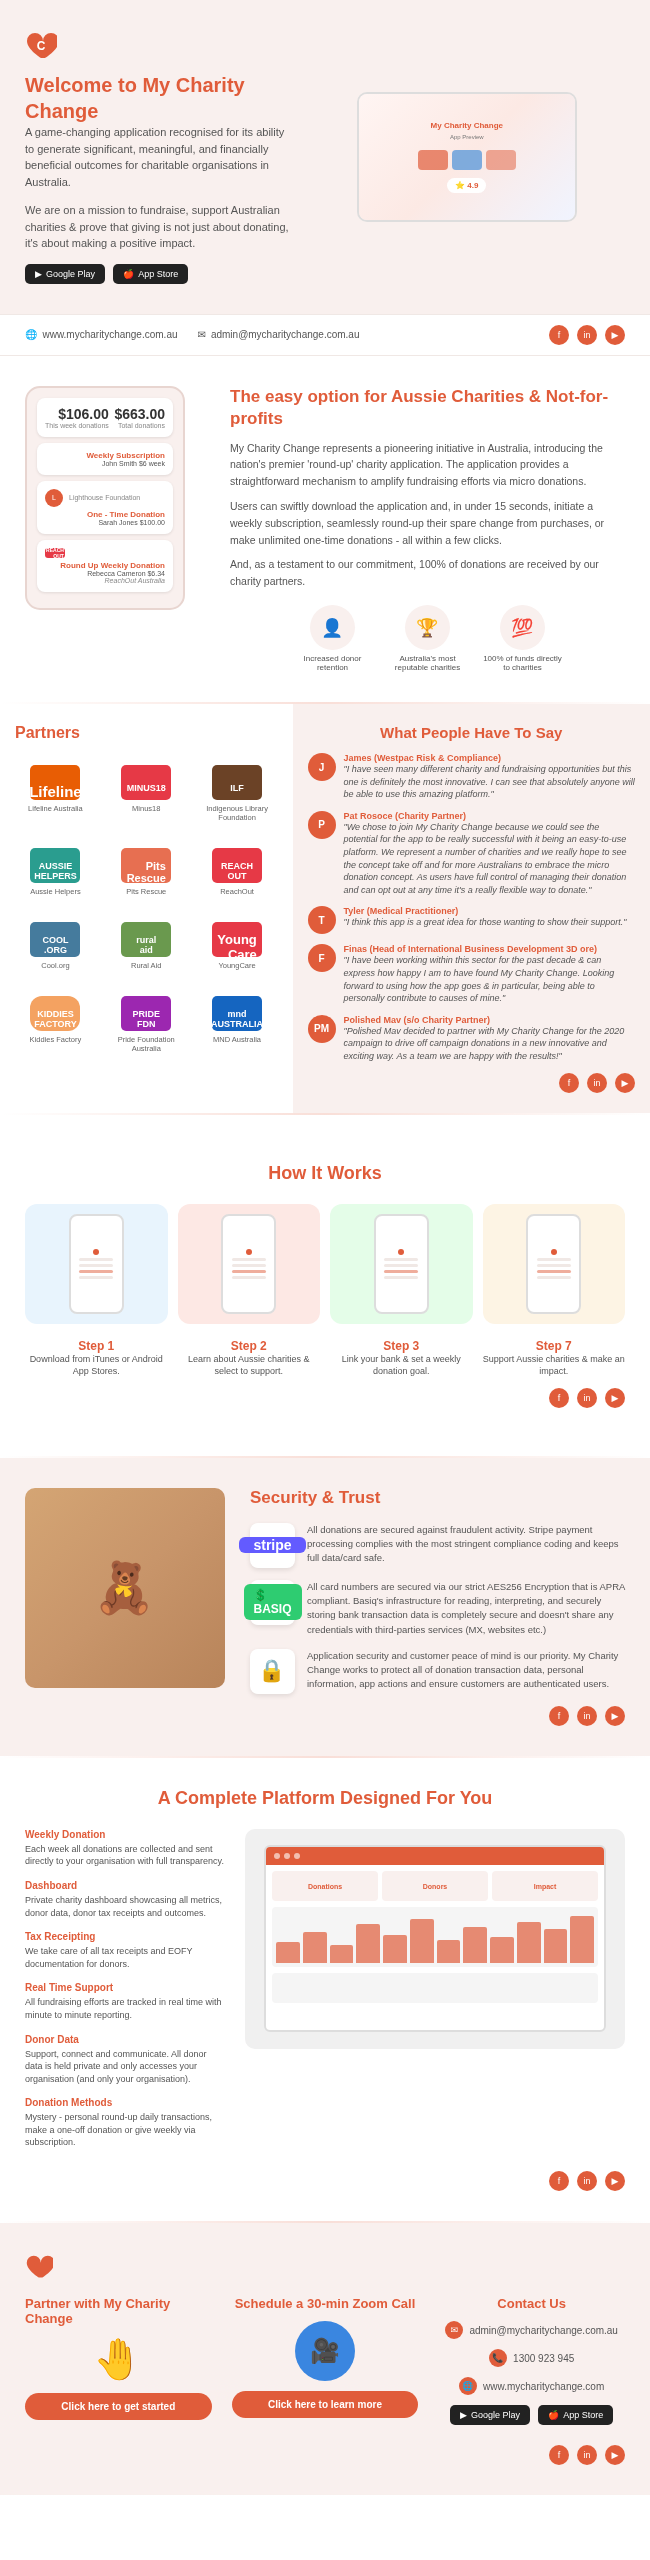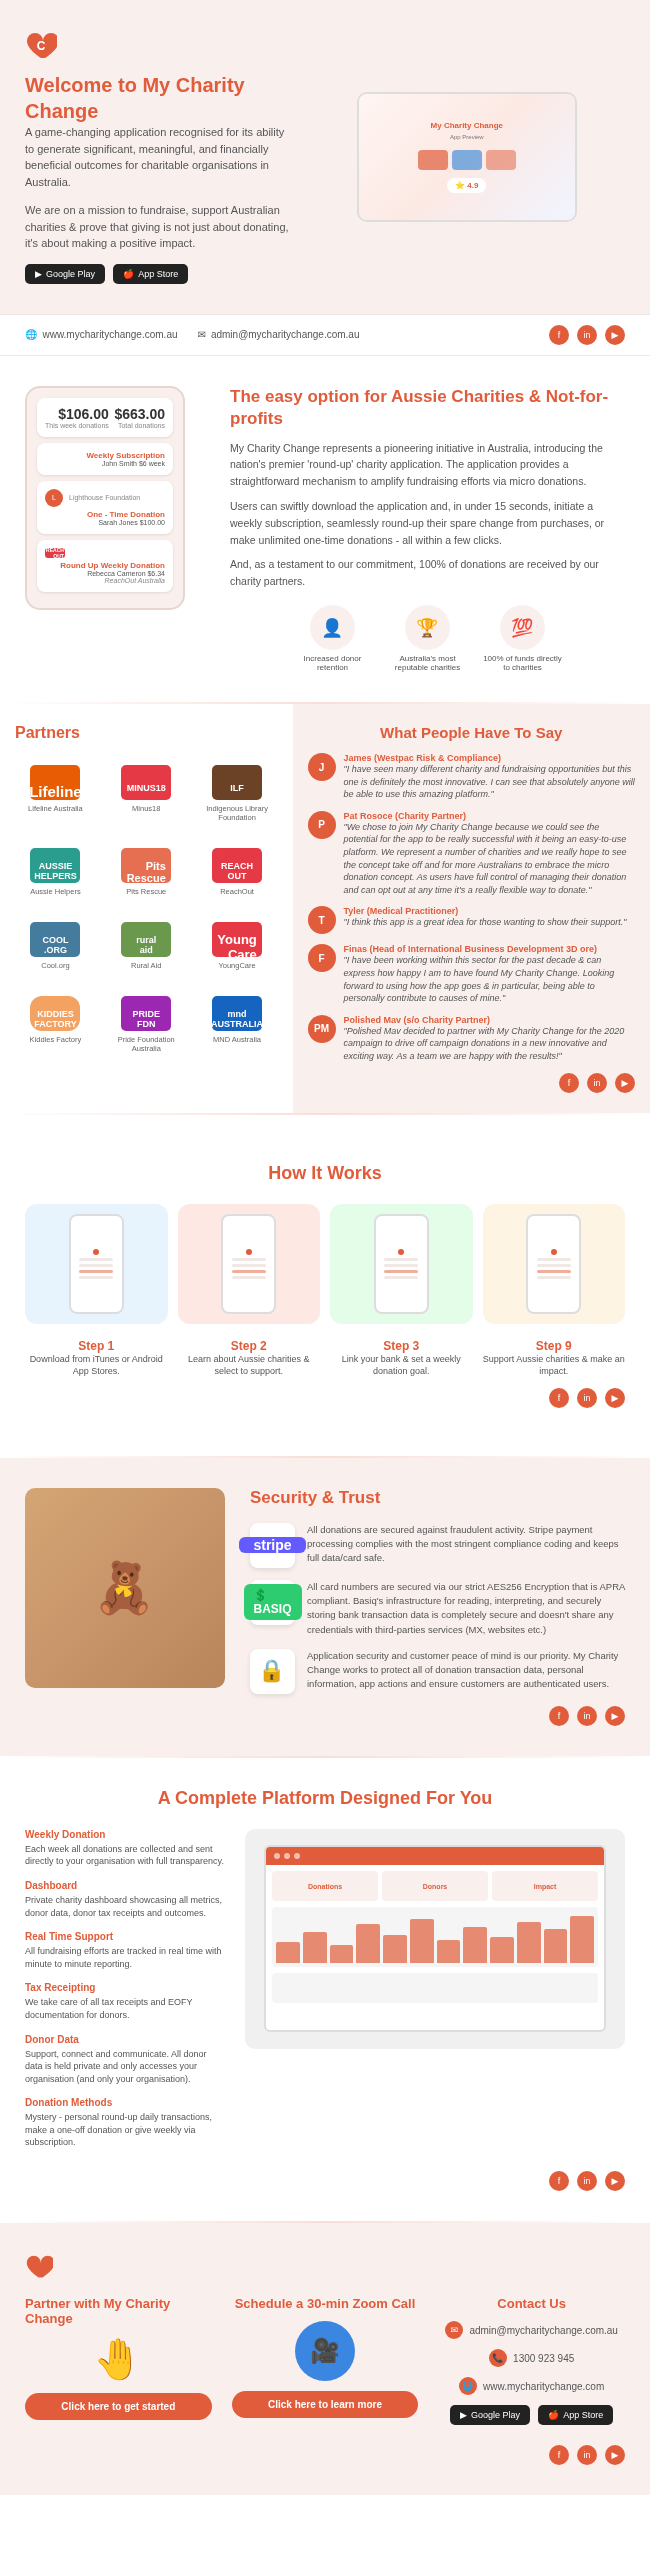--- a/index.html
+++ b/index.html
@@ -984,21 +984,21 @@
     <div class="step-number">Step 2</div>
     <div class="step-desc">Learn about Aussie charities
 &amp; select to support.</div>
   </div>
       <div class="step-label">
     <div class="step-number">Step 3</div>
     <div class="step-desc">Link your bank &amp; set a
 weekly donation goal.</div>
   </div>
       <div class="step-label">
-    <div class="step-number">Step 9</div>
+    <div class="step-number">Step 7</div>
     <div class="step-desc">Support Aussie charities &amp;
 make an impact.</div>
   </div>
     </div>
 
   <div class="social-row">
     <div class="social-icon">f</div>
     <div class="social-icon">in</div>
     <div class="social-icon">▶</div>
   </div>
@@ -1054,26 +1054,26 @@
     <div class="platform-features" id="platform-features">
         <div class="platform-feature">
     <div class="platform-feature-title">Weekly Donation</div>
     <div class="platform-feature-desc">Each week all donations are collected and sent directly to your organisation with full transparency.</div>
   </div>
         <div class="platform-feature">
     <div class="platform-feature-title">Dashboard</div>
     <div class="platform-feature-desc">Private charity dashboard showcasing all metrics, donor data, donor tax receipts and outcomes.</div>
   </div>
         <div class="platform-feature">
+    <div class="platform-feature-title">Tax Receipting</div>
+    <div class="platform-feature-desc">We take care of all tax receipts and EOFY documentation for donors.</div>
+  </div>
+        <div class="platform-feature">
     <div class="platform-feature-title">Real Time Support</div>
     <div class="platform-feature-desc">All fundraising efforts are tracked in real time with minute to minute reporting.</div>
-  </div>
-        <div class="platform-feature">
-    <div class="platform-feature-title">Tax Receipting</div>
-    <div class="platform-feature-desc">We take care of all tax receipts and EOFY documentation for donors.</div>
   </div>
         <div class="platform-feature">
     <div class="platform-feature-title">Donor Data</div>
     <div class="platform-feature-desc">Support, connect and communicate. All donor data is held private and only accesses your organisation (and only your organisation).</div>
   </div>
         <div class="platform-feature">
     <div class="platform-feature-title">Donation Methods</div>
     <div class="platform-feature-desc">Mystery - personal round-up daily transactions, make a one-off donation or give weekly via subscription.</div>
   </div>
       </div>

